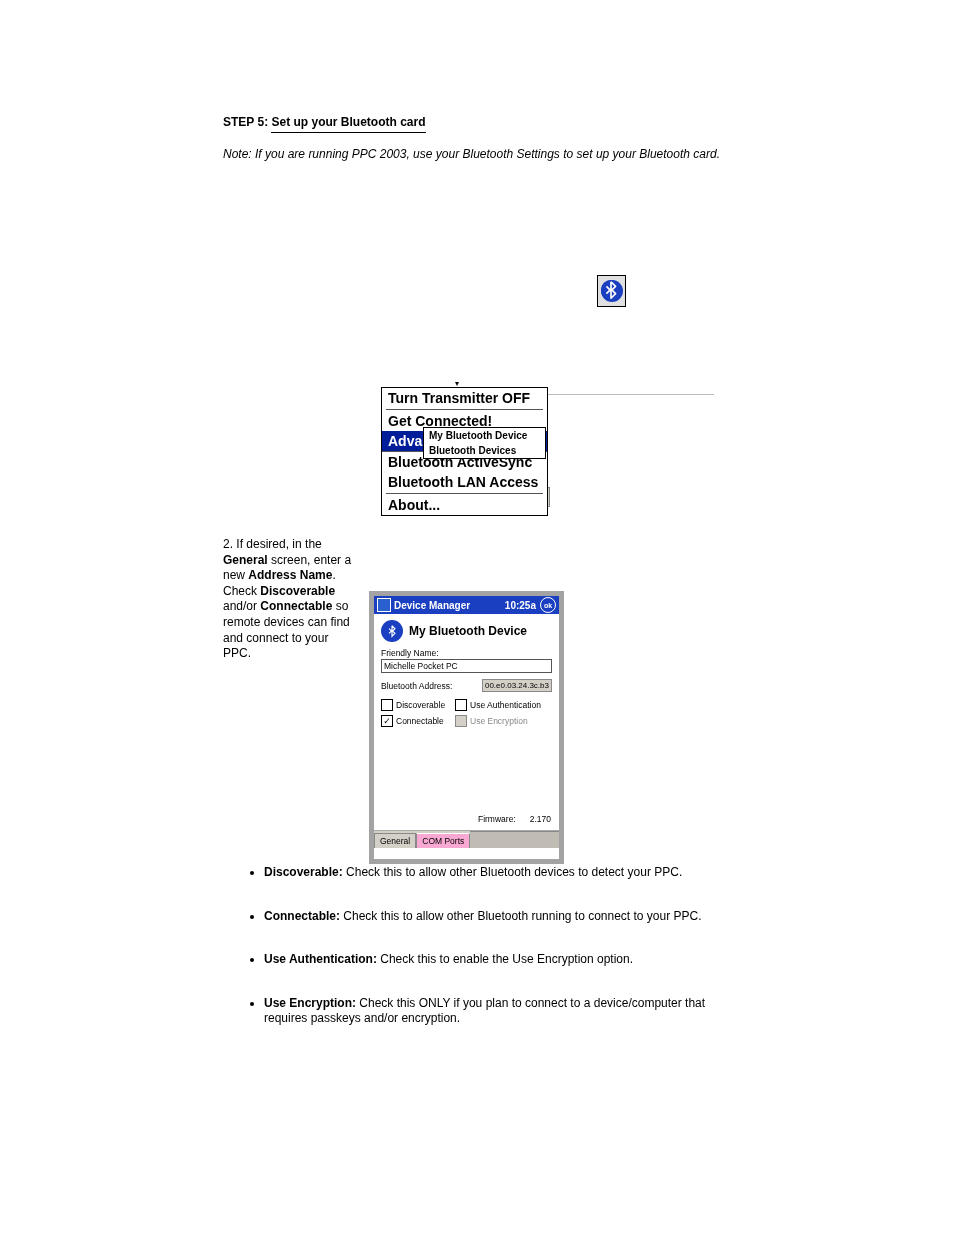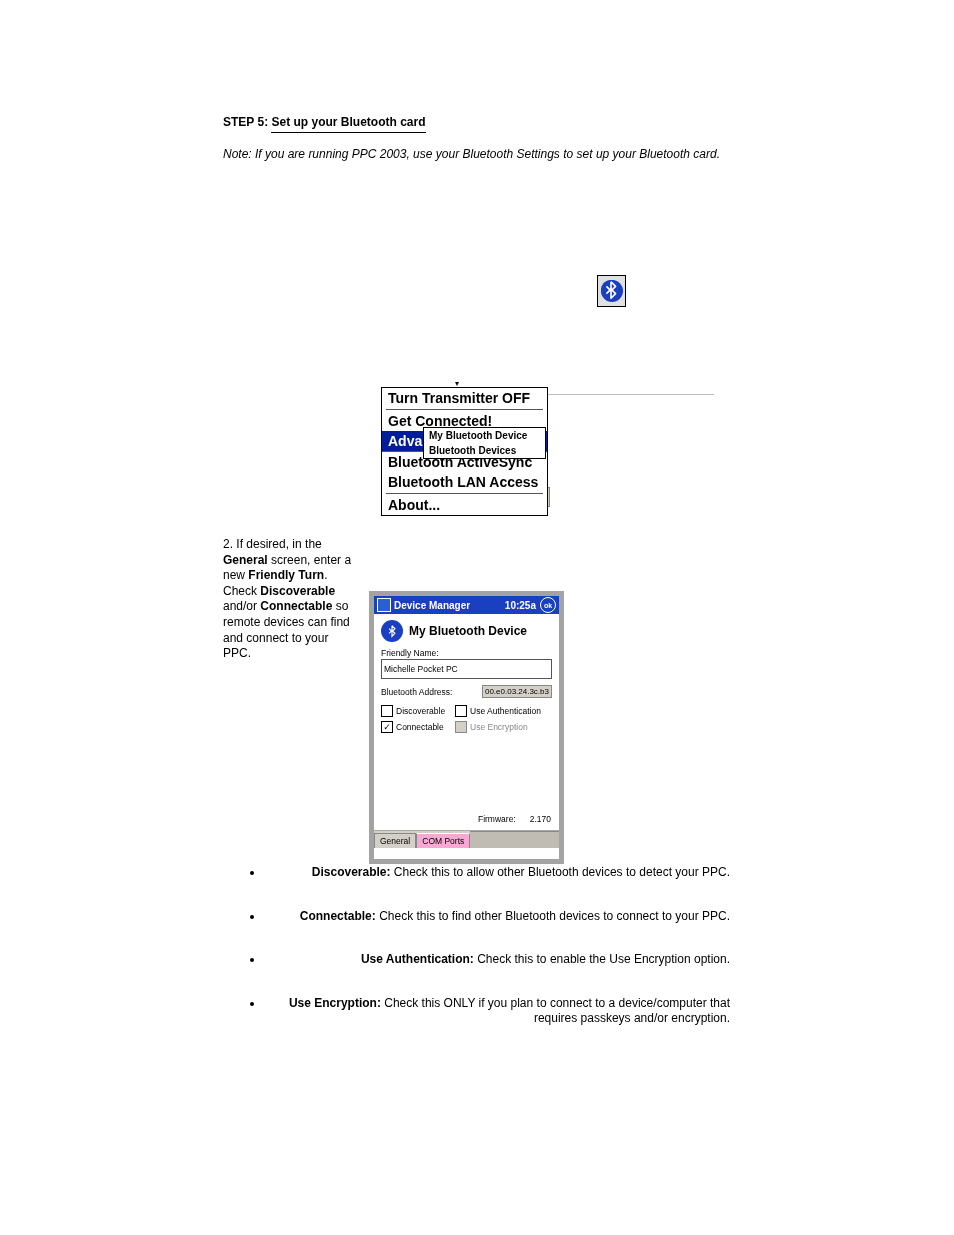--- a/index.html
+++ b/index.html
@@ -30,39 +30,39 @@
   .dm{position:absolute;left:369px;top:566px;width:185px;height:263px;border:5px solid #a3a3a3;background:#fff;font-family:Tahoma,Arial,sans-serif;margin-top:25px;}
   .dm .titlebar{height:18px;background:linear-gradient(#1a3fc0,#1a3fc0);color:#fff;display:flex;align-items:center;padding:0 3px;font-size:10px;font-weight:bold;}
   .dm .titlebar .win-icon{width:12px;height:12px;background:#2a5fd0;border:1px solid #fff;margin-right:3px;}
   .dm .titlebar .spacer{flex:1;}
   .dm .titlebar .ok{width:14px;height:14px;border-radius:50%;border:1px solid #fff;display:flex;align-items:center;justify-content:center;font-size:7px;background:#1a3fc0;}
   .dm .body{padding:6px 7px 0 7px;height:216px;box-sizing:border-box;font-size:9px;position:relative;}
   .dm .header-row{display:flex;align-items:center;gap:6px;margin-bottom:6px;}
   .dm .bt-circle{width:22px;height:22px;border-radius:50%;background:#1a3fc0;color:#fff;display:flex;align-items:center;justify-content:center;}
   .dm .header-text{font-size:12px;font-weight:bold;}
   .dm .label{font-size:8.5px;margin-top:3px;}
-  .dm .input{width:100%;height:20px;border:1px solid #555;background:#fff;font-size:8.5px;padding:0 2px;box-sizing:border-box;margin-top:1px;}
+  .dm .input{width:100%;height:14px;border:1px solid #555;background:#fff;font-size:8.5px;padding:0 2px;box-sizing:border-box;margin-top:1px;}
   .dm .addr-row{display:flex;align-items:center;margin-top:6px;gap:20px;}
   .dm .addr-val{border:1px solid #888;background:#d4d0c8;font-size:8px;padding:1px 2px;margin-left:auto;}
   .dm .check-row{display:flex;margin-top:7px;gap:4px;font-size:8.5px;}
   .dm .cb{width:10px;height:10px;border:1px solid #000;background:#fff;display:inline-flex;align-items:center;justify-content:center;font-size:9px;line-height:9px;flex-shrink:0;}
   .dm .cb.disabled{background:#d4d0c8;border-color:#888;}
   .dm .cb.check::after{content:"✓";}
   .dm .col{display:flex;align-items:center;gap:3px;}
   .dm .col.c1{width:70px;}
   .dm .disabled-text{color:#888;}
   .dm .fw-row{position:absolute;bottom:6px;right:8px;font-size:8.5px;display:flex;gap:14px;}
   .dm .tabs{height:17px;background:#d4d0c8;display:flex;align-items:flex-end;font-size:8.5px;border-top:1px solid #aaa;}
   .dm .tab{padding:2px 5px;background:#d4d0c8;border:1px solid #888;border-bottom:none;margin-right:0;}
   .dm .tab.active{background:#f9a8d4;border-top:1px solid #fff;}
   .dm .tabrest{flex:1;background:#c0bcb4;border-top:1px solid #888;align-self:stretch;}
 
   
   .tblock{position:absolute;font-size:12px;line-height:1.3;}
-  ul.doc{margin:0;padding-left:24px;text-align:right;}
+  ul.doc{margin:0;padding-left:24px;}
   ul.doc li{margin-bottom:28px;}
 </style>
 </head>
 <body>
 
 <div class="page">
 
   <div class="tblock" style="left:223px;top:115px;width:600px;">
     <span class="bold">STEP 5:</span>
     <span class="bold underline" style="display:inline-block;padding-bottom:1px;">Set up your Bluetooth card</span>
@@ -100,21 +100,21 @@
     <div class="mi">My Bluetooth Device</div>
     <div class="mi">Bluetooth Devices</div>
   </div>
   <div class="taskbar">
     <span style="font-size:8px">📄</span>
     <span style="font-size:8px">🖐</span>
     <span style="font-size:8px;color:#b08000">📢</span>
   </div>
 
   <div class="tblock" style="left:223px;top:537px;width:135px;">
-    2. If desired, in the <span class="bold">General</span> screen, enter a new <span class="bold">Friendly Turn</span>. <span>Check </span><span class="bold">Discoverable</span><span> and/or </span><span class="bold">Connectable</span><span> so remote devices can find and connect to your PPC.</span>
+    2. If desired, in the <span class="bold">General</span> screen, enter a new <span class="bold">Address Name</span>. <span>Check </span><span class="bold">Discoverable</span><span> and/or </span><span class="bold">Connectable</span><span> so remote devices can find and connect to your PPC.</span>
   </div>
 
   <div class="dm">
     <div class="titlebar">
       <div class="win-icon"></div>
       <span>Device Manager</span>
       <span class="spacer"></span>
       <span>10:25a</span>
       <span style="width:4px"></span>
       <div class="ok">
@@ -164,19 +164,19 @@
     <div class="tabs">
       <div class="tab">General</div>
       <div class="tab active">COM Ports</div>
       <div class="tabrest"></div>
     </div>
   </div>
 
   <div class="tblock" style="left:240px;top:865px;width:490px;">
     <ul class="doc">
       <li><span class="bold">Discoverable:</span><span> Check this to allow other Bluetooth devices to detect your PPC.</span></li>
-      <li><span class="bold">Connectable:</span><span> Check this to find other Bluetooth devices to connect to your PPC.</span></li>
+      <li><span class="bold">Connectable:</span><span> Check this to allow other Bluetooth running to connect to your PPC.</span></li>
       <li><span class="bold">Use Authentication:</span><span> Check this to enable the Use Encryption option.</span></li>
       <li><span class="bold">Use Encryption:</span><span> Check this ONLY if you plan to connect to a device/computer that requires passkeys and/or encryption.</span></li>
     </ul>
   </div>
 
 </div>
 
 </body></html>

